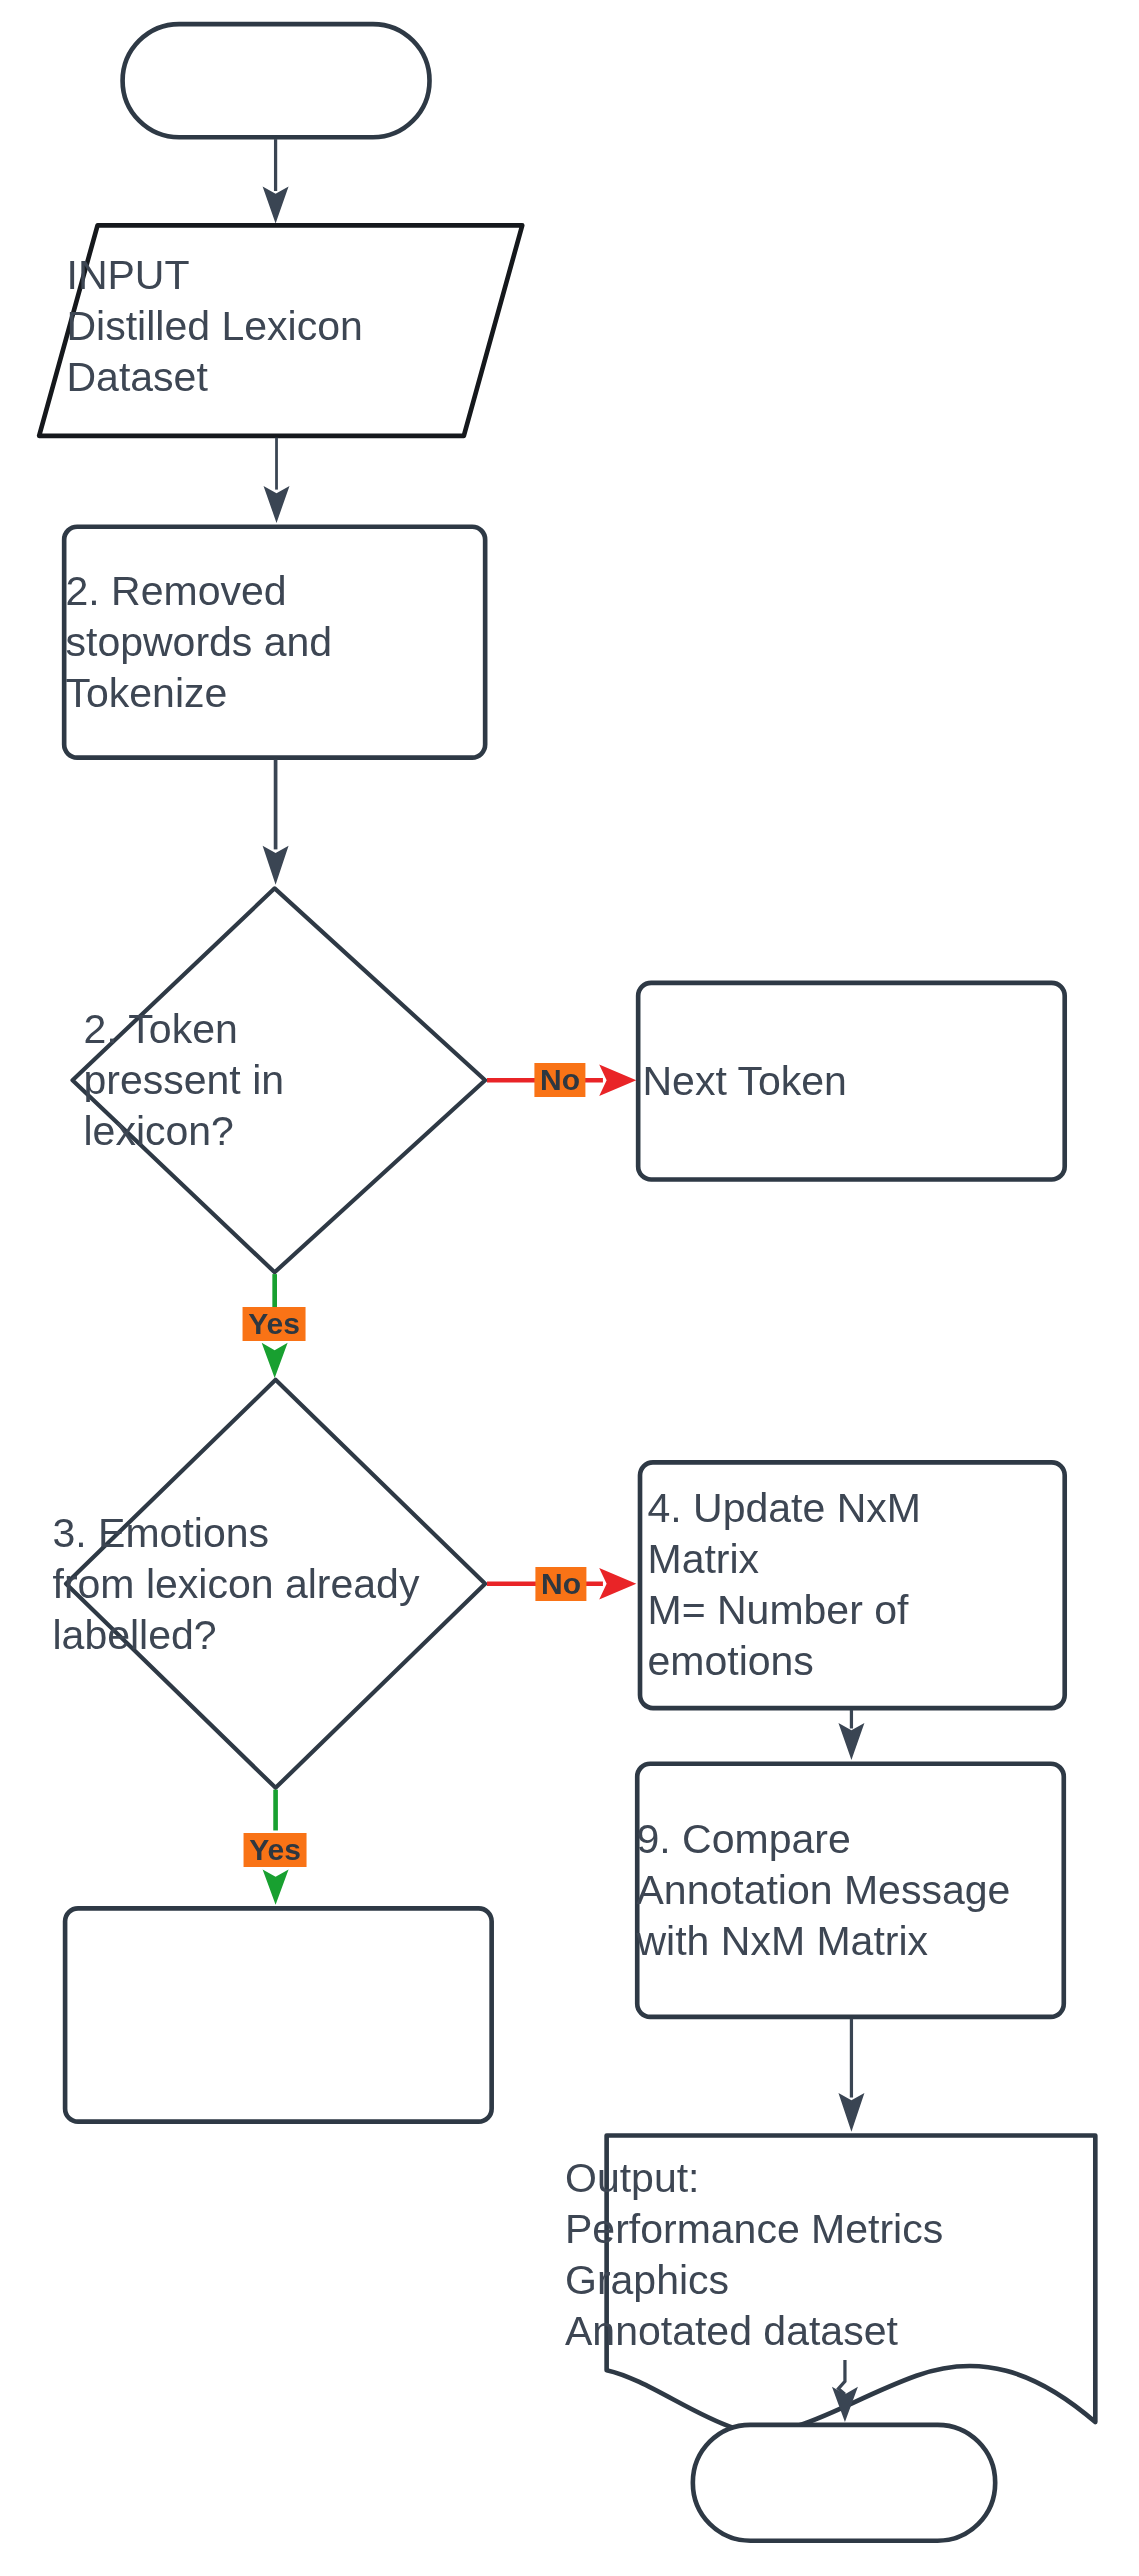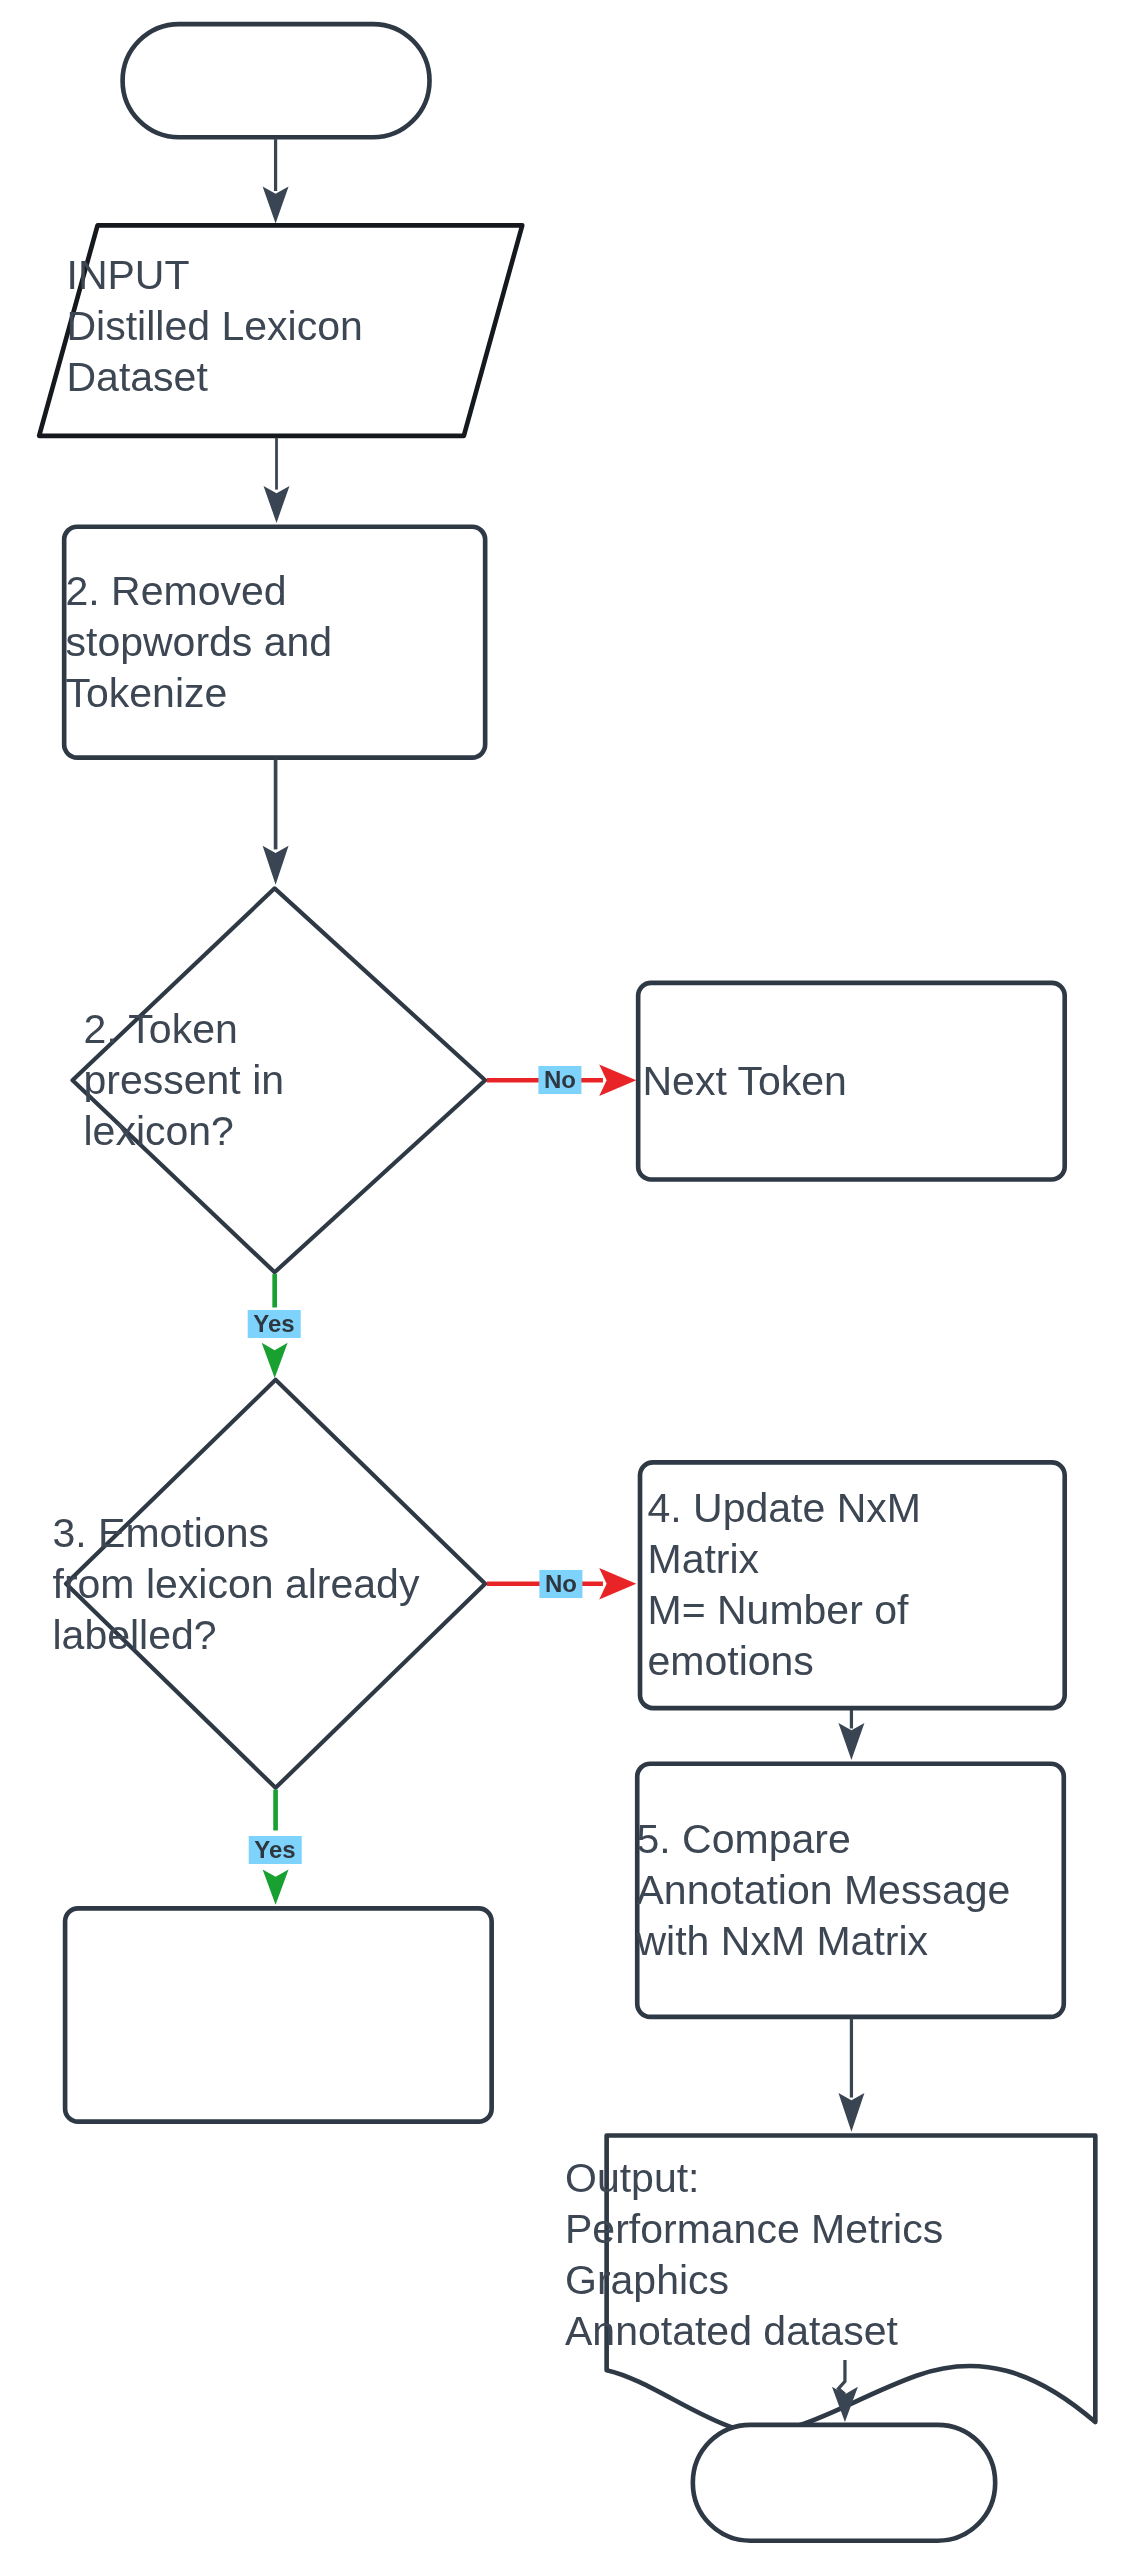--- a/index.html
+++ b/index.html
@@ -19,24 +19,24 @@
     white-space:pre-line;
     font-size:41px;
     line-height:51px;
     color:#3d4653;
     pointer-events:none;
   }
   .edge-label{
     position:absolute;
     transform:translate(-50%,-50%);
     text-align:center;
-    font-size:24px;
+    font-size:30px;
     font-weight:bold;
     color:#2e3740;
-    background:#7dd3fc;
+    background:#f97316;
     padding:0 5.6px;
     pointer-events:none;
   }
 </style>
 </head>
 <body>
 
 <div id="canvas">
 
   <svg id="shapes" width="1140" height="2576" viewBox="0 0 1229 2778">
@@ -114,21 +114,21 @@
 
   <div class="node-label" style="left:275px;top:1584px;width:445px;">3. Emotions
 from lexicon already
 labelled?</div>
 
   <div class="node-label" style="left:852px;top:1585px;width:417px;padding-left:8px;">4. Update NxM
 Matrix
 M= Number of
 emotions</div>
 
-  <div class="node-label" style="left:850px;top:1890px;width:427px;">5. Compare
+  <div class="node-label" style="left:850px;top:1890px;width:427px;">9. Compare
 Annotation Message
 with NxM Matrix</div>
 
 
   <div class="node-label" style="left:806px;top:2255px;width:482px;">Output:
 Performance Metrics
 Graphics
 Annotated dataset</div>
 
   <div class="edge-label" style="left:560px;top:1080px;">No</div>

